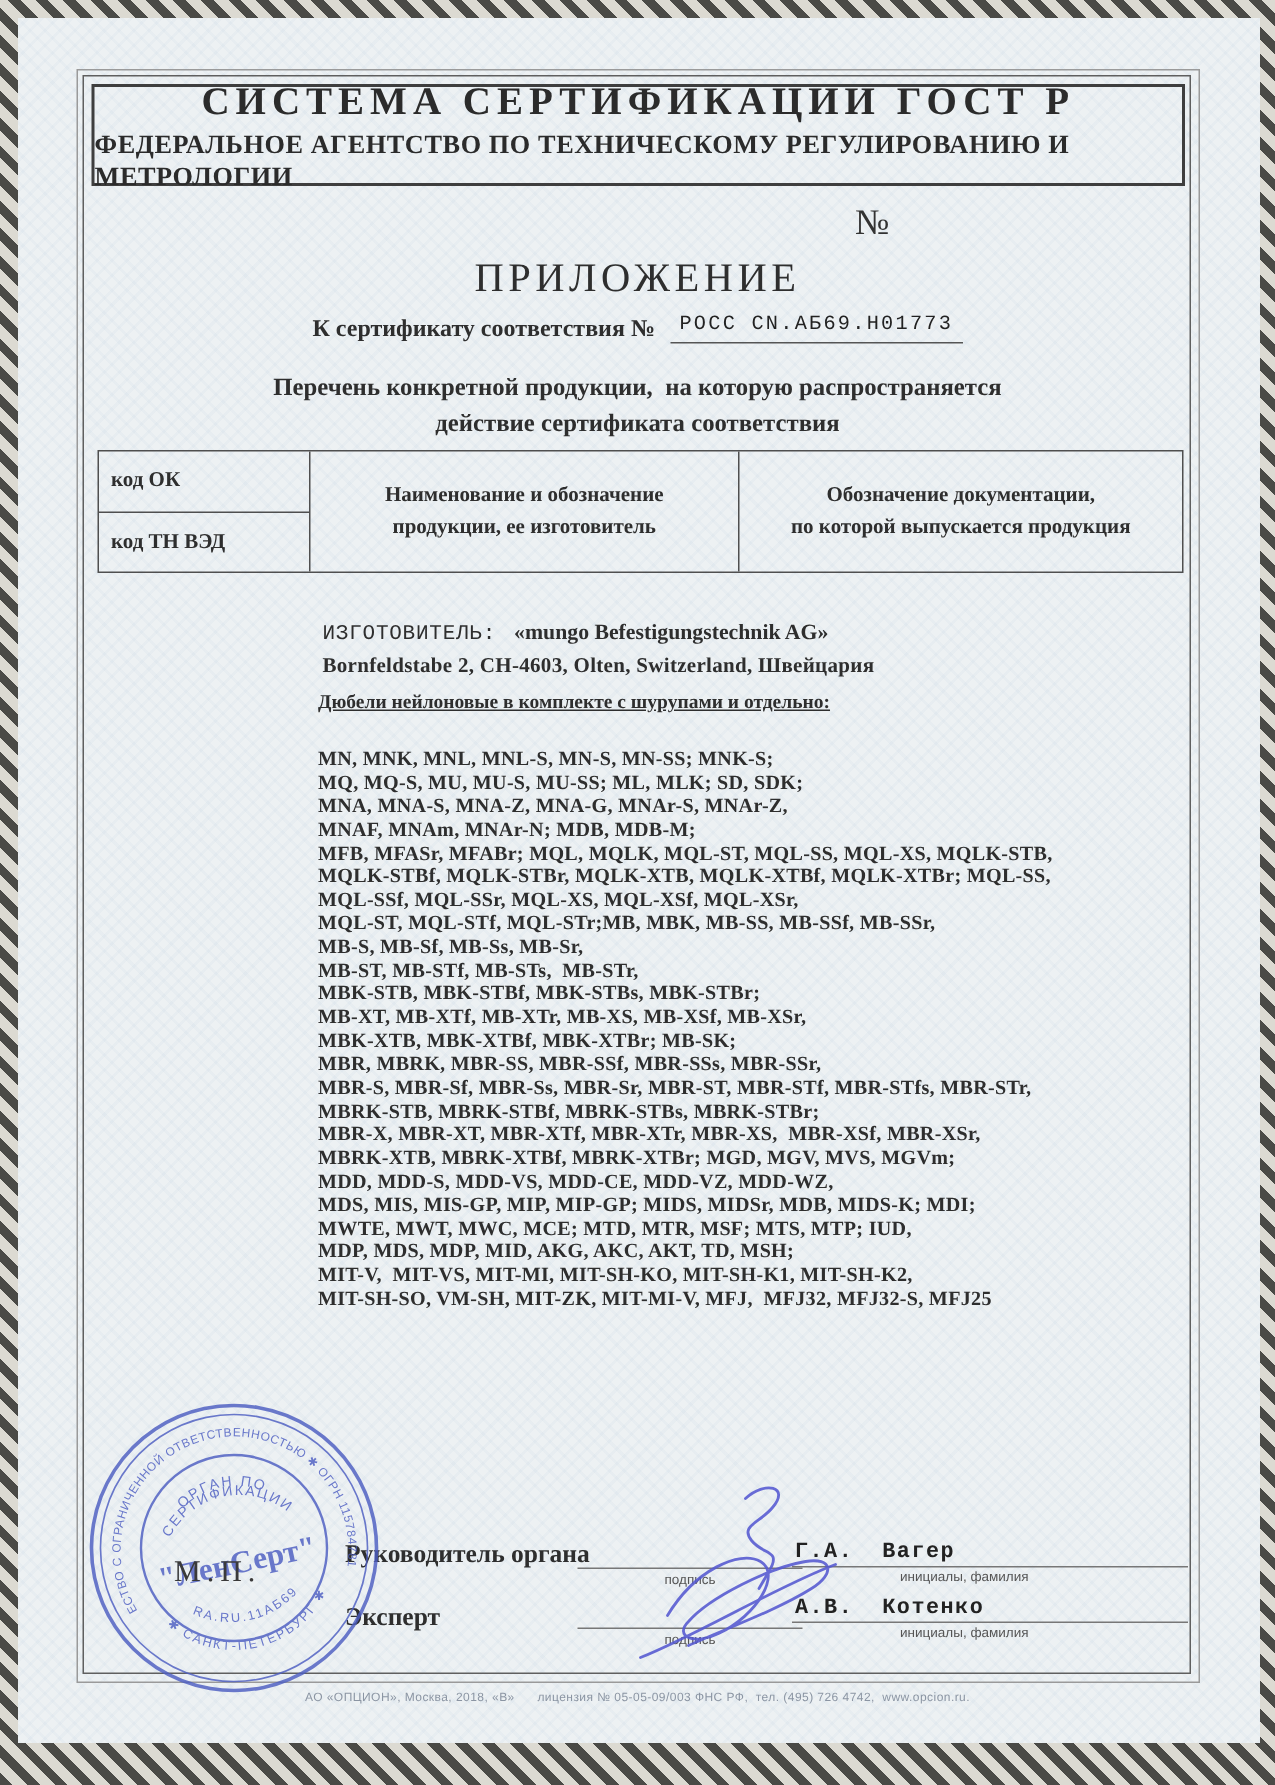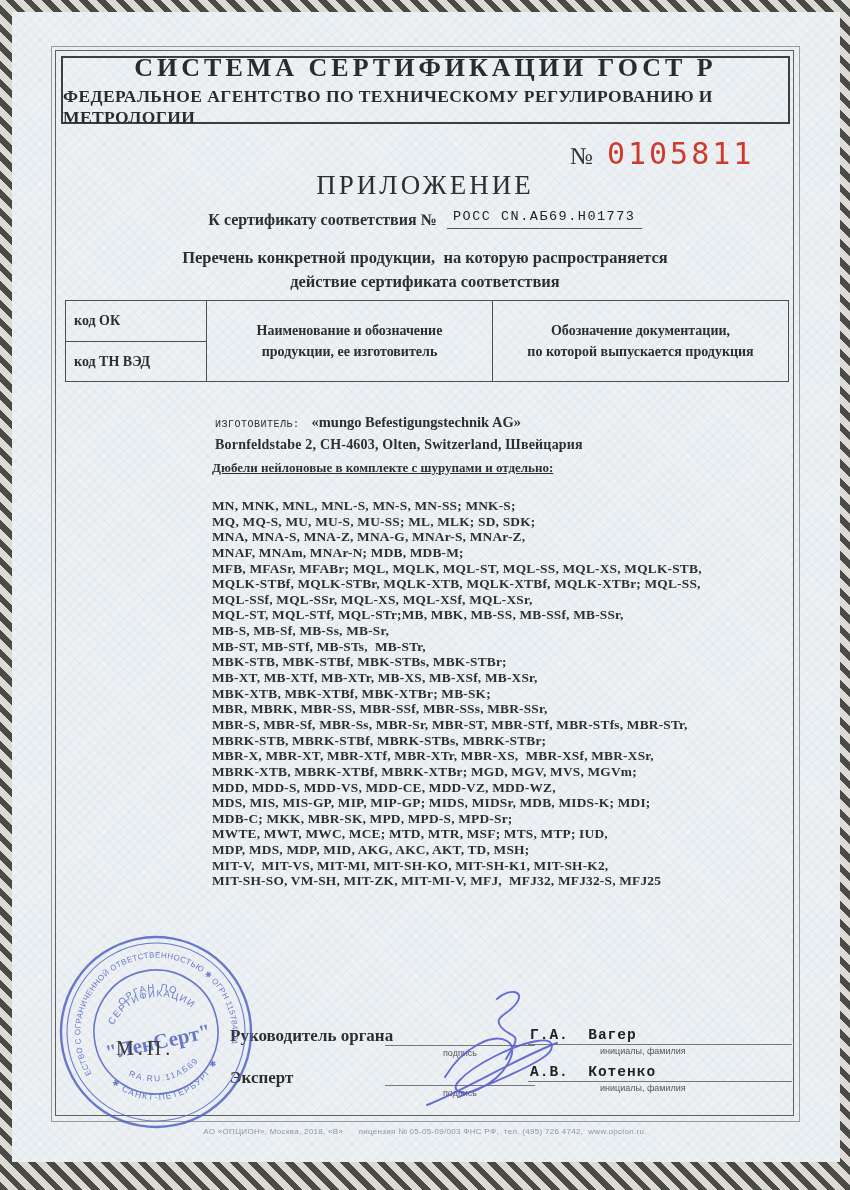--- a/index.html
+++ b/index.html
@@ -37,21 +37,21 @@
   .tbl{left:65px;top:300px;width:722px;height:80px;border:1.5px solid #4f4f4f;display:flex;
        font-weight:bold;font-size:14px;line-height:1.5;}
   .tc1{width:140px;border-right:1px solid #4f4f4f;display:flex;flex-direction:column;}
   .tc1 .cell{flex:1;display:flex;align-items:center;padding-left:8px;}
   .tc1 .cell.top{border-bottom:1px solid #4f4f4f;}
   .tc2{width:285px;border-right:1px solid #4f4f4f;display:flex;align-items:center;justify-content:center;
        text-align:center;white-space:pre-line;}
   .tc3{flex:1;display:flex;align-items:center;justify-content:center;text-align:center;white-space:pre-line;}
   
   .manu1{left:215px;top:414px;display:flex;gap:12px;align-items:baseline;}
-  .manu1 .mlbl{font-family:"Liberation Mono","DejaVu Sans Mono",monospace;font-size:10px;letter-spacing:.5px;text-align:center;}
+  .manu1 .mlbl{font-family:"Liberation Mono","DejaVu Sans Mono",monospace;font-size:14px;letter-spacing:.5px;text-align:center;}
   .manu1 .mname{font-weight:bold;font-size:14.5px;}
   .manu2{left:215px;top:437px;font-weight:bold;font-size:14px;letter-spacing:.2px;text-align:center;}
   
   .p-intro{left:212px;top:460px;font-weight:bold;font-size:13px;text-decoration:underline;}
   .p-lines{left:212px;top:498px;font-weight:bold;font-size:13.4px;letter-spacing:.2px;}
   .p-line{height:15.65px;line-height:15.65px;white-space:pre;}
   
   .role{font-weight:bold;font-size:17px;}
   .role1{left:230px;top:1026px;}
   .role2{left:230px;top:1068px;}
@@ -87,21 +87,20 @@
   <div class="abs frame-outer"></div>
   <div class="abs frame-inner"></div>
 
   <div class="abs header-box">
     <div class="hdr1">СИСТЕМА СЕРТИФИКАЦИИ ГОСТ Р</div>
     <div class="hdr2">ФЕДЕРАЛЬНОЕ АГЕНТСТВО ПО ТЕХНИЧЕСКОМУ РЕГУЛИРОВАНИЮ И МЕТРОЛОГИИ</div>
   </div>
 
   <div class="abs formno">
     <span class="nmark">№</span>
-    <span class="digits">0105811</span>
   </div>
 
   <div class="abs title">ПРИЛОЖЕНИЕ</div>
 
   <div class="abs certline">
     <span class="lbl">К сертификату соответствия №</span>
     <span class="val-wrap"><span class="val">РОСС CN.АБ69.Н01773</span></span>
   </div>
 
   <div class="abs sub1">Перечень конкретной продукции,  на которую распространяется</div>
@@ -139,21 +138,20 @@
       <div class="p-line">MBK-STB, MBK-STBf, MBK-STBs, MBK-STBr;</div>
       <div class="p-line">MB-XT, MB-XTf, MB-XTr, MB-XS, MB-XSf, MB-XSr,</div>
       <div class="p-line">MBK-XTB, MBK-XTBf, MBK-XTBr; MB-SK;</div>
       <div class="p-line">MBR, MBRK, MBR-SS, MBR-SSf, MBR-SSs, MBR-SSr,</div>
       <div class="p-line">MBR-S, MBR-Sf, MBR-Ss, MBR-Sr, MBR-ST, MBR-STf, MBR-STfs, MBR-STr,</div>
       <div class="p-line">MBRK-STB, MBRK-STBf, MBRK-STBs, MBRK-STBr;</div>
       <div class="p-line">MBR-X, MBR-XT, MBR-XTf, MBR-XTr, MBR-XS,  MBR-XSf, MBR-XSr,</div>
       <div class="p-line">MBRK-XTB, MBRK-XTBf, MBRK-XTBr; MGD, MGV, MVS, MGVm;</div>
       <div class="p-line">MDD, MDD-S, MDD-VS, MDD-CE, MDD-VZ, MDD-WZ,</div>
       <div class="p-line">MDS, MIS, MIS-GP, MIP, MIP-GP; MIDS, MIDSr, MDB, MIDS-K; MDI;</div>
-      <div class="p-line">MDB-C; MKK, MBR-SK, MPD, MPD-S, MPD-Sr;</div>
       <div class="p-line">MWTE, MWT, MWC, MCE; MTD, MTR, MSF; MTS, MTP; IUD,</div>
       <div class="p-line">MDP, MDS, MDP, MID, AKG, AKC, AKT, TD, MSH;</div>
       <div class="p-line">MIT-V,  MIT-VS, MIT-MI, MIT-SH-KO, MIT-SH-K1, MIT-SH-K2,</div>
       <div class="p-line">MIT-SH-SO, VM-SH, MIT-ZK, MIT-MI-V, MFJ,  MFJ32, MFJ32-S, MFJ25</div>
     </div>
 
   <div class="abs role role1">Руководитель органа</div>
   <div class="abs sigline sigline1"></div>
   <div class="abs cap capsign1">подпись</div>
   <div class="abs nameline nameline1"></div>

